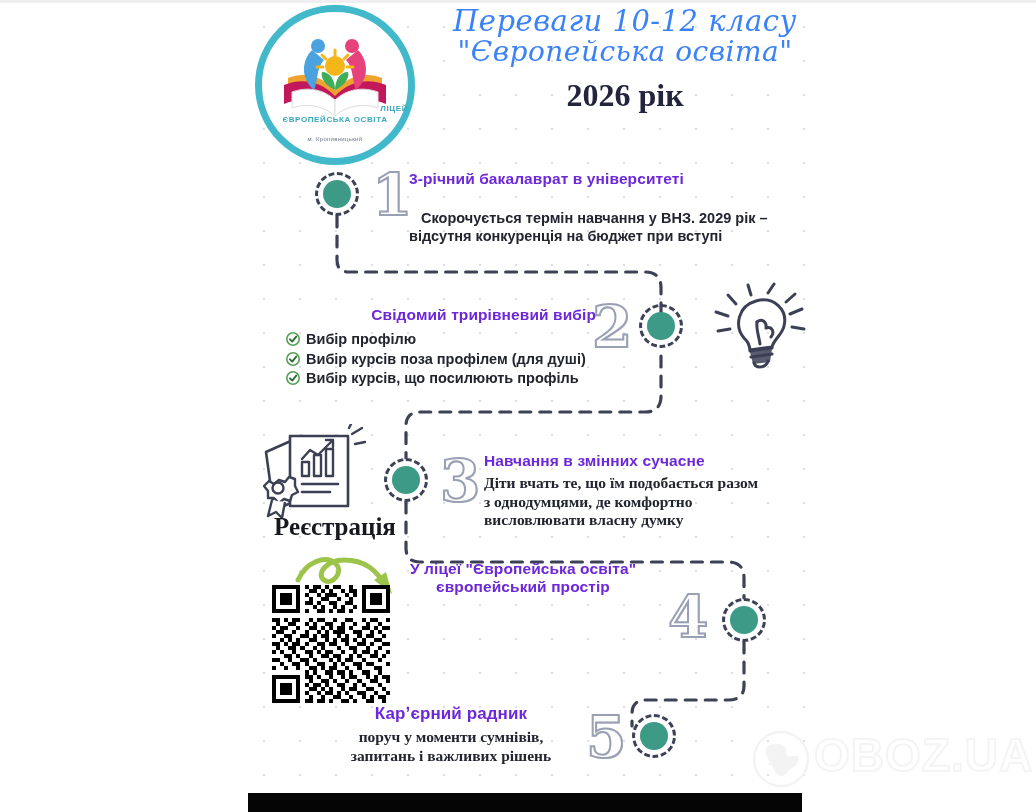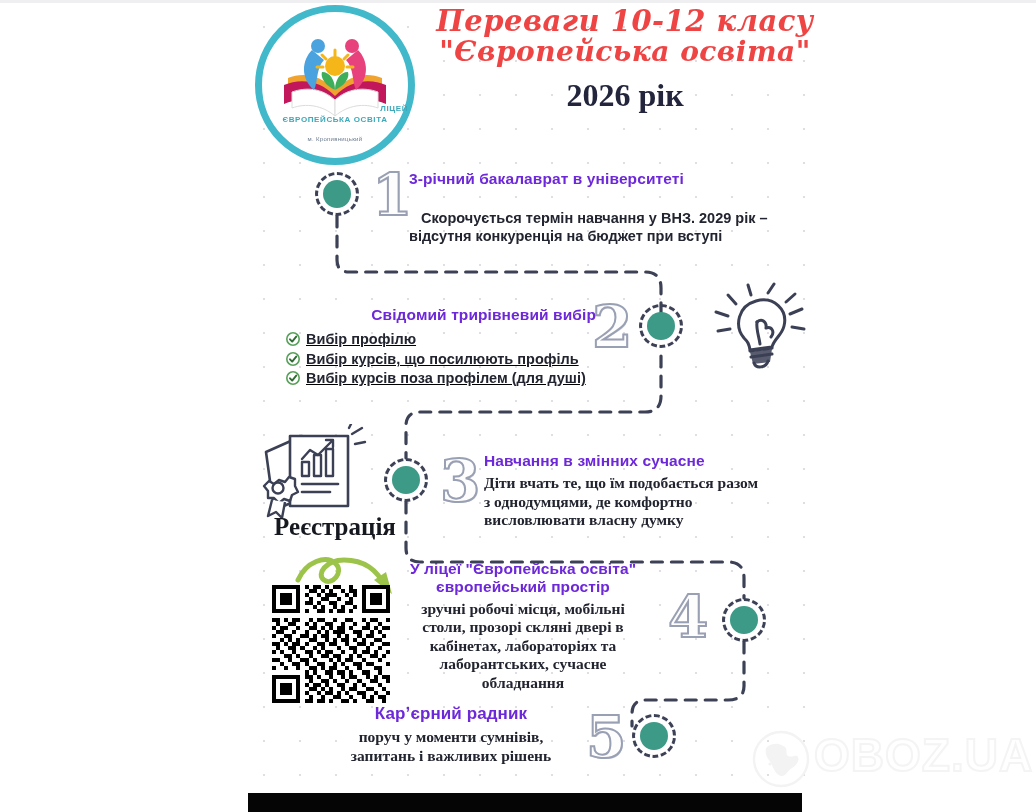--- a/index.html
+++ b/index.html
@@ -49,24 +49,24 @@
     position:absolute;left:0;right:0;top:124px;text-align:center;
     font-size:6px;letter-spacing:.3px;color:#6b7a8d;
   }
   
   #title-block{
     position:absolute;left:425px;top:6px;width:400px;text-align:center;
     color:#2b2e4a;
   }
   .title-script{
     font-family:"DejaVu Serif", serif;
-    font-weight:bold;font-style:italic;
+    font-weight:normal;font-style:italic;
     font-size:29px;line-height:1.08;
     letter-spacing:.5px;
-    color:#ef4444;
+    color:#3b82f6;
   }
   .title-script .l2{font-size:27px;}
   .title-script .l3{font-size:28px;}
   .title-year{
     font-family:"Liberation Serif", serif;
     font-weight:bold;font-size:32px;color:#23253d;margin-top:9px;
   }
   
   #path-svg{position:absolute;left:0;top:0;width:1036px;height:812px;pointer-events:none;}
   
@@ -108,21 +108,21 @@
     font-size:14.5px;
     line-height:1.24;
   }
   .body.serif{
     font-family:"Liberation Serif", serif;
     font-size:15.5px;
     font-weight:bold;
     line-height:1.2;
   }
   .block{position:absolute;}
-  .bullets{list-style:none;margin:6px 0 0 0;padding:0;text-decoration:underline;}
+  .bullets{list-style:none;margin:6px 0 0 0;padding:0;}
   .bullets li{
     position:relative;padding-left:20px;margin:1px 0;
     color:#22242f;font-weight:bold;font-size:14.5px;line-height:1.28;
   }
   .bullets li .chk{
     position:absolute;left:0;top:2px;width:14px;height:14px;
   }
   
   #reg-title{
     position:absolute;left:250px;top:513px;width:170px;text-align:center;
@@ -257,30 +257,30 @@
         </span>
         <span>Вибір профілю</span>
       </li>
       <li>
         <span class="chk">
           <svg width="14" height="14" viewBox="0 0 14 14">
               <circle cx="7" cy="7" r="6.2" fill="none" stroke="#57a05a" stroke-width="1.6"></circle>
               <path d="M4 7.3 L6.2 9.6 L10.2 4.6" fill="none" stroke="#2f6b33" stroke-width="1.9" stroke-linecap="round" stroke-linejoin="round"></path>
             </svg>
         </span>
-        <span>Вибір курсів, що посилюють профіль</span>
+        <span>Вибір курсів поза профілем (для душі)</span>
       </li>
       <li>
         <span class="chk">
           <svg width="14" height="14" viewBox="0 0 14 14">
               <circle cx="7" cy="7" r="6.2" fill="none" stroke="#57a05a" stroke-width="1.6"></circle>
               <path d="M4 7.3 L6.2 9.6 L10.2 4.6" fill="none" stroke="#2f6b33" stroke-width="1.9" stroke-linecap="round" stroke-linejoin="round"></path>
             </svg>
         </span>
-        <span>Вибір курсів поза профілем (для душі)</span>
+        <span>Вибір курсів, що посилюють профіль</span>
       </li>
     </ul>
   </div>
 
   <div class="block" style="left:706px;top:282px;">
     <svg width="110" height="104" viewBox="0 0 110 104">
       <g stroke="#3b4055" fill="none" stroke-width="3" stroke-linecap="round" stroke-linejoin="round">
         <path d="M38 56 C28 44, 32 24, 50 19 C68 14, 82 28, 78 44 C76 53, 68 57, 66 65 L44 68 C43 62, 42 60, 38 56 Z"></path>
         <path d="M44 69 L66 66"></path>
         <path d="M45 75 L66 72"></path>
@@ -571,21 +571,20 @@
           <rect x="20" y="28" width="1" height="1"></rect>
           <rect x="23" y="28" width="2" height="1"></rect>
           <rect x="27" y="28" width="1" height="1"></rect>
       </g>
     </svg>
   </div>
 
   <div class="block" style="left:398px;top:560px;width:250px;text-align:center;">
     <div class="head">У ліцеї "Європейська освіта"</div>
     <div class="head">європейський простір</div>
-    <div class="body serif" style="margin-top:3px;">зручні робочі місця, мобільні столи, прозорі скляні двері в кабінетах, лабораторіях та лаборантських, сучасне обладнання</div>
   </div>
 
   <div class="block" style="left:330px;top:704px;width:242px;text-align:center;">
     <div class="head" style="font-size:17px;">Кар’єрний радник</div>
     <div class="body serif" style="margin-top:4px;">поруч у моменти сумнівів, запитань і важливих рішень</div>
   </div>
 
   <div id="watermark">
     <svg width="58" height="58" viewBox="0 0 58 58" style="position:absolute;left:0;top:8px;">
       <circle cx="29" cy="29" r="27" fill="none" stroke="#f3f3f4" stroke-width="2.4"></circle>

